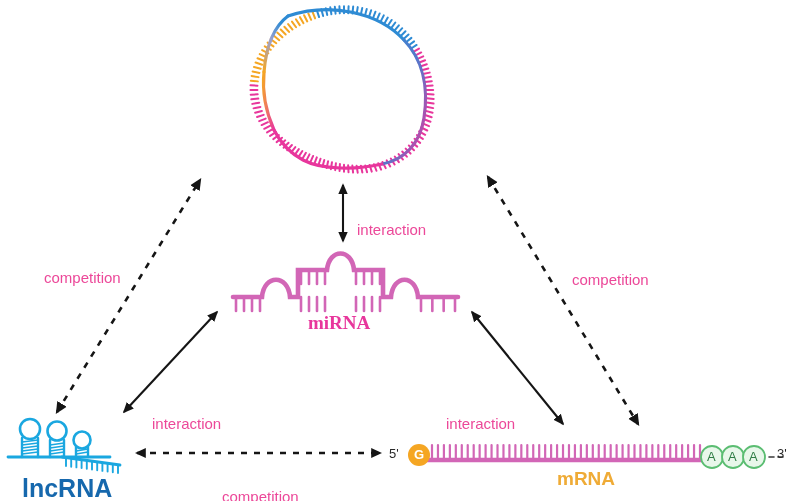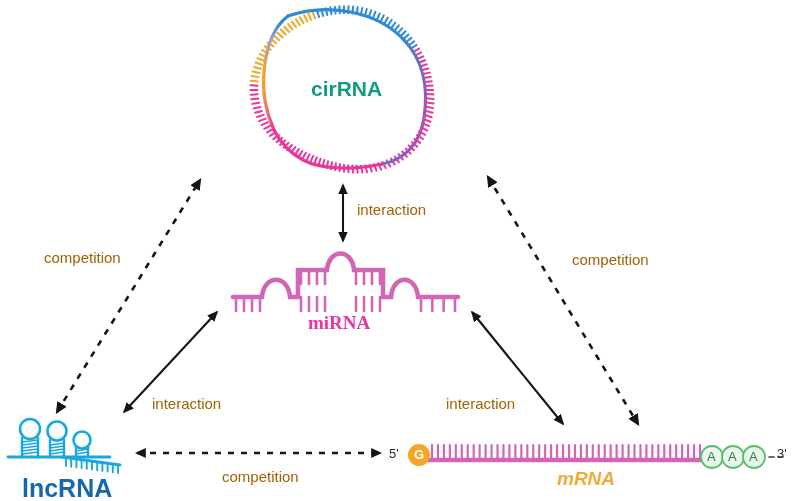--- a/index.html
+++ b/index.html
@@ -27,23 +27,24 @@
   }
   .node-label {
     position: absolute;
     font-weight: bold;
     white-space: nowrap;
     user-select: none;
   }
   .edge-label {
     position: absolute;
     font-size: 15px;
-    color: #a16207;
+    color: #ec4899;
     white-space: nowrap;
     user-select: none;
+    margin-top: 20px;
   }
   .term-label {
     position: absolute;
     font-size: 13px;
     color: #2a2a2a;
     white-space: nowrap;
     user-select: none;
   }
   #label-cirrna {
     left: 311px;
@@ -62,21 +63,20 @@
     left: 22px;
     top: 474px;
     font-size: 25px;
     color: #1668ad;
   }
   #label-mrna {
     left: 557px;
     top: 468px;
     font-size: 19px;
     color: #efab36;
-    font-style: italic;
   }
   #edge-label-cir-mi       { left: 357px; top: 201px; }
   #edge-label-lnc-cir      { left: 44px;  top: 249px; }
   #edge-label-cir-mrna     { left: 572px; top: 251px; }
   #edge-label-lnc-mi       { left: 152px; top: 395px; }
   #edge-label-mi-mrna      { left: 446px; top: 395px; }
   #edge-label-lnc-mrna     { left: 222px; top: 468px; }
   #label-five-prime        { left: 389px; top: 446px; }
   #label-three-prime       { left: 777px; top: 446px; }
 </style>
@@ -398,21 +398,20 @@
 
     <line x1="488" y1="177" x2="638" y2="424" stroke="#151515" stroke-width="2.6" stroke-dasharray="6 7" marker-start="url(#arrowDash)" marker-end="url(#arrowDash)"></line>
 
     <line x1="124" y1="412" x2="217" y2="312" stroke="#151515" stroke-width="2.1" marker-start="url(#arrowSolid)" marker-end="url(#arrowSolid)"></line>
 
     <line x1="472" y1="312" x2="563" y2="424" stroke="#151515" stroke-width="2.1" marker-start="url(#arrowSolid)" marker-end="url(#arrowSolid)"></line>
 
     <line x1="137" y1="453" x2="380" y2="453" stroke="#151515" stroke-width="2.4" stroke-dasharray="6 7" marker-start="url(#arrowDash)" marker-end="url(#arrowDash)"></line>
   </svg>
 
-  <div class="node-label" id="label-cirrna">cirRNA</div>
   <div class="node-label" id="label-mirna">miRNA</div>
   <div class="node-label" id="label-lncrna">lncRNA</div>
   <div class="node-label" id="label-mrna">mRNA</div>
 
   <div class="edge-label" id="edge-label-cir-mi">interaction</div>
   <div class="edge-label" id="edge-label-lnc-cir">competition</div>
   <div class="edge-label" id="edge-label-cir-mrna">competition</div>
   <div class="edge-label" id="edge-label-lnc-mi">interaction</div>
   <div class="edge-label" id="edge-label-mi-mrna">interaction</div>
   <div class="edge-label" id="edge-label-lnc-mrna">competition</div>

